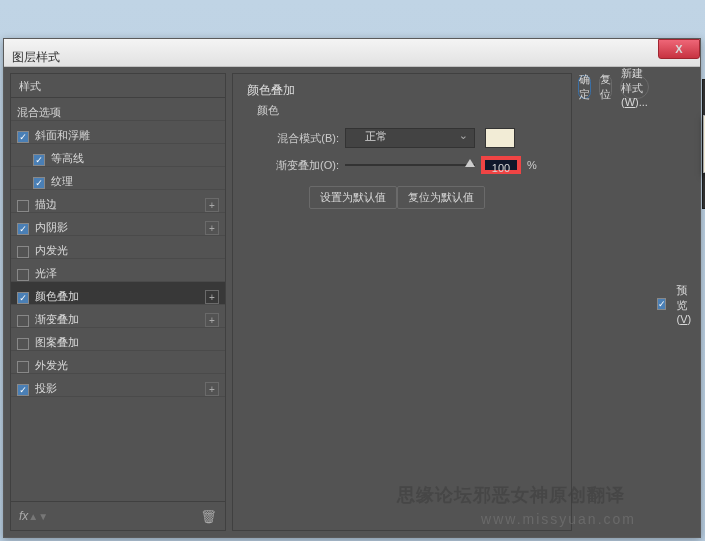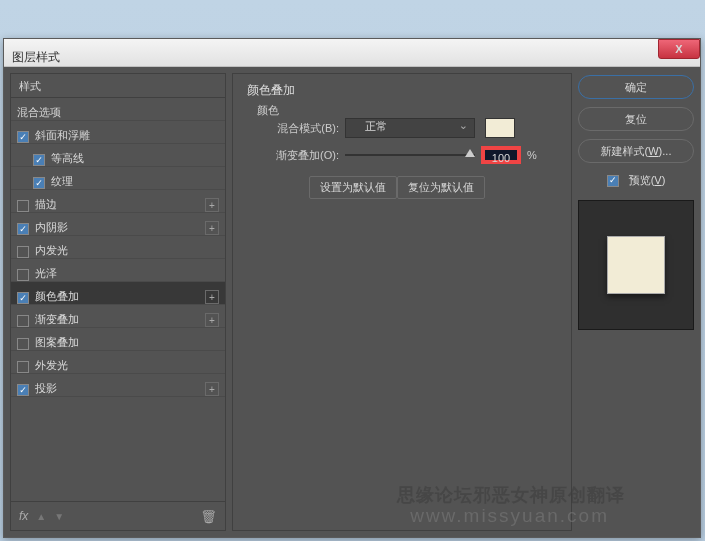--- a/index.html
+++ b/index.html
@@ -12,47 +12,47 @@
 .left{width:216px;display:flex;flex-direction:column;border:1px solid #404040}
 .hdr{height:24px;line-height:24px;padding:0 8px;background:#535353;border-bottom:1px solid #404040}
 .row{height:23px;display:flex;align-items:flex-end;padding:0 6px;border-bottom:1px solid #4a4a4a;cursor:pointer;position:relative}
 .row.sub{padding-left:22px}
 .row.sel{background:#383838}
 .chk{width:12px;height:12px;border:1px solid #888;background:#535353;margin-right:6px;display:flex;align-items:center;justify-content:center}
 .chk.on{background:#4a7fb5}
 .chk.on::after{content:"✓";color:#fff;font-size:9px;line-height:1}
 .plus{position:absolute;right:6px;width:14px;height:14px;border:1px solid #6a6a6a;display:flex;align-items:center;justify-content:center;font-size:10px;color:#aaa}
 .left-spacer{flex:1;border-bottom:1px solid #404040}
-.left-footer{height:28px;display:flex;align-items:center;padding:0 8px;gap:8px}
+.left-footer{height:28px;display:flex;align-items:center;padding:0 8px;}
 .fx-ico{color:#aaa;font-style:italic;font-size:12px}
 .arrow{color:#777;font-size:10px}
 .trash{margin-left:auto;color:#aaa;font-size:13px}
 .mid{flex:1;border:1px solid #404040;padding:8px 14px}
 .mid-title{font-size:12px;margin-bottom:4px;color:#ddd}
-.mid-sub{padding-left:10px;color:#ccc}
+.mid-sub{padding-left:10px;margin-bottom:10px;color:#ccc}
 .frow{display:flex;align-items:center;gap:6px;margin-bottom:8px;padding-left:10px}
 .frow-label{width:82px;text-align:right;color:#ccc}
 .sel-box{width:130px;height:20px;background:#434343;border:1px solid #333;display:flex;padding:0 19px;position:relative}
 .sel-box::after{content:"⌄";position:absolute;right:6px;color:#aaa}
 .swatch{width:30px;height:20px;background:#f2ecd6;border:1px solid #333;margin-left:4px}
 .slider{width:130px;height:14px;position:relative;display:flex;align-items:center}
 .slider-track{width:100%;height:2px;background:#333}
 .slider-thumb{position:absolute;right:0;top:1px;width:0;height:0;border-left:5px solid transparent;border-right:5px solid transparent;border-bottom:8px solid #ccc}
 .num-input{width:40px;height:18px;background:#0f172a;border:4px solid #ef4444;text-align:center;line-height:16px}
 .pct{color:#ccc}
 .btn-row{display:flex;gap:0;margin-top:12px;padding-left:62px}
 .mbtn{padding:3px 10px;background:#535353;border:1px solid #6a6a6a;border-radius:2px;cursor:pointer}
-.right{width:116px;display:flex;flex-direction:column;gap:8px;padding-top:2px}
+.right{width:116px;display:flex;flex-direction:row;gap:8px;padding-top:2px}
 .rbtn{height:24px;border:1px solid #6a6a6a;border-radius:12px;display:flex;align-items:center;justify-content:center;cursor:pointer;background:#535353}
 .rbtn.primary{border:1px solid #3a6fa5}
 .prev-row{display:flex;align-items:center;justify-content:center;gap:4px;margin-top:2px}
 .prev-box{margin-top:4px;height:130px;background:#2f2f2f;border:1px solid #1a1a1a;display:flex;align-items:center;justify-content:center}
 .prev-swatch{width:58px;height:58px;background:#f2ecd6;border:1px solid #aaa;box-shadow:0 3px 6px rgba(0,0,0,0.5)}
 .wm1{position:absolute;bottom:34px;right:80px;font-size:18px;font-weight:bold;color:rgba(60,60,60,0.55);letter-spacing:1px}
-.wm2{position:absolute;bottom:14px;right:96px;font-size:19px;color:rgba(120,120,120,0.6);letter-spacing:2px}
+.wm2{position:absolute;bottom:14px;right:69px;font-size:14px;color:rgba(120,120,120,0.6);letter-spacing:2px}
 .u{text-decoration:underline}
 </style>
 </head>
 <body>
 
 <div class="window">
   <div class="titlebar">
     <span class="titlebar-text">图层样式</span>
     <div class="close-btn">
         <span>X</span>

